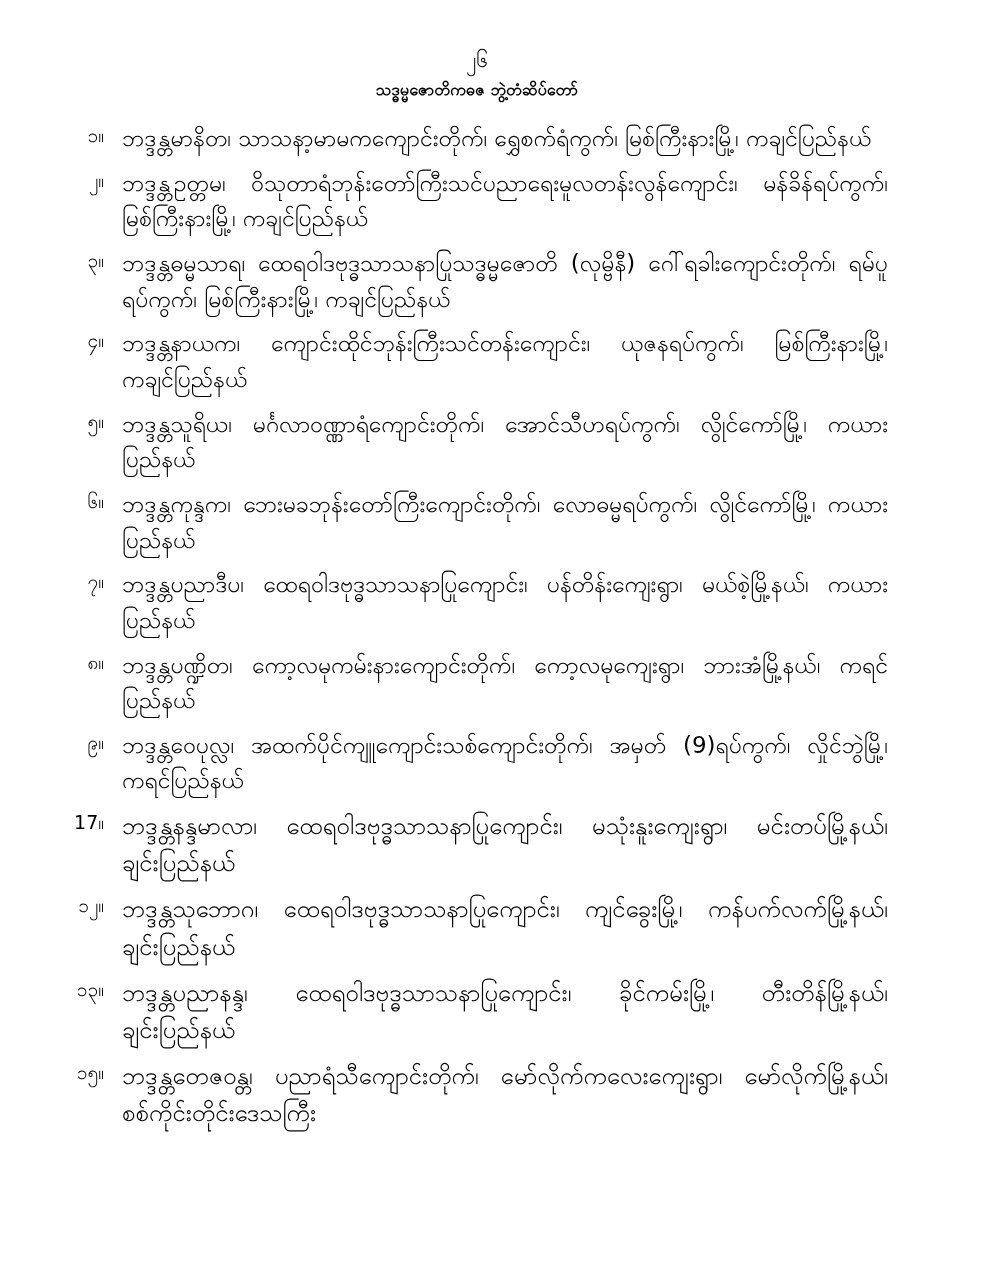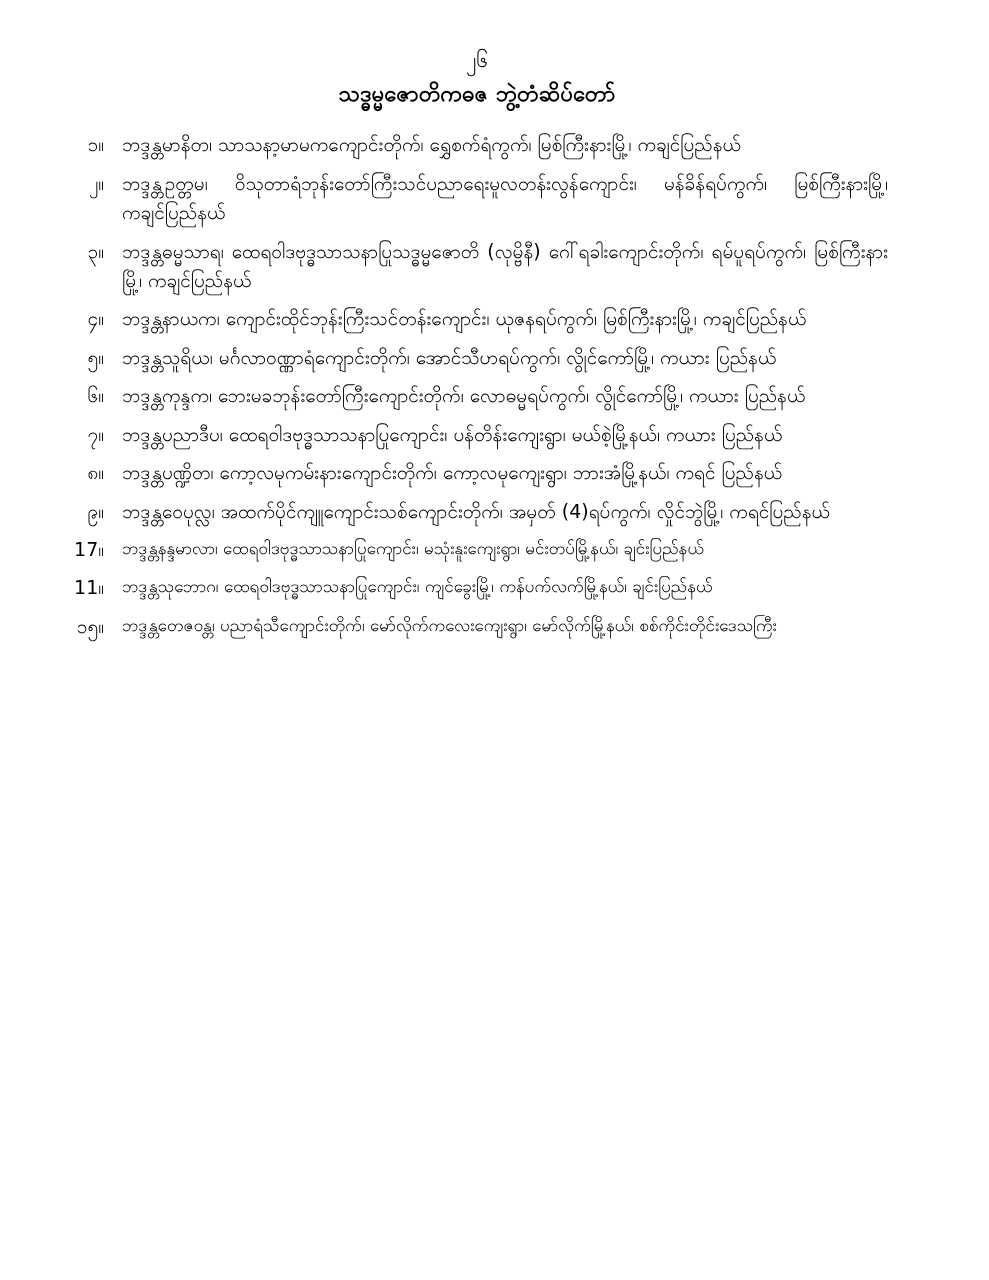--- a/index.html
+++ b/index.html
@@ -23,21 +23,21 @@
   }
   .page-number {
     text-align: center;
     font-size: 21px;
     line-height: 1.2;
     margin: 8px 0 6px 0;
     font-weight: 400;
   }
   .doc-title {
     text-align: center;
-    font-size: 22px;
+    font-size: 16px;
     font-weight: 700;
     margin: 6px 0 18px 0;
     letter-spacing: 0.2px;
   }
   .entry-list {
     margin: 0;
     padding: 0;
   }
   .entry {
     display: flex;
@@ -49,29 +49,29 @@
     width: 62px;
     text-align: right;
     padding-right: 18px;
     font-size: 19px;
     line-height: 1.55;
     box-sizing: border-box;
     white-space: nowrap;
   }
   .entry-text {
     flex: 1 1 auto;
-    font-size: 19px;
+    font-size: 23px;
     line-height: 1.55;
     text-align: justify;
     text-justify: inter-word;
     padding-right: 6px;
   }
   
   .entry.compact .entry-text {
-    font-size: 17px;
+    font-size: 24px;
   }
 </style>
 </head>
 <body>
 
 <div class="page">
 
   <div class="page-number">၂၆</div>
 
   <div class="doc-title">သဒ္ဓမ္မဇောတိကဓဇ ဘွဲ့တံဆိပ်တော်</div>
@@ -113,34 +113,38 @@
       <div class="entry-text">ဘဒ္ဒန္တပညာဒီပ၊ ထေရဝါဒဗုဒ္ဓသာသနာပြုကျောင်း၊ ပန်တိန်းကျေးရွာ၊ မယ်စဲ့မြို့နယ်၊ ကယား ပြည်နယ်</div>
     </div>
 
     <div class="entry">
       <div class="entry-num">၈။</div>
       <div class="entry-text">ဘဒ္ဒန္တပဏ္ဍိတ၊ ကော့လမုကမ်းနားကျောင်းတိုက်၊ ကော့လမုကျေးရွာ၊ ဘားအံမြို့နယ်၊ ကရင် ပြည်နယ်</div>
     </div>
 
     <div class="entry">
       <div class="entry-num">၉။</div>
-      <div class="entry-text">ဘဒ္ဒန္တဝေပုလ္လ၊ အထက်ပိုင်ကျူကျောင်းသစ်ကျောင်းတိုက်၊ အမှတ် (4)ရပ်ကွက်၊ လှိုင်ဘွဲမြို့၊ ကရင်ပြည်နယ်</div>
+      <div class="entry-text">ဘဒ္ဒန္တဝေပုလ္လ၊ အထက်ပိုင်ကျူကျောင်းသစ်ကျောင်းတိုက်၊ အမှတ် (9)ရပ်ကွက်၊ လှိုင်ဘွဲမြို့၊ ကရင်ပြည်နယ်</div>
     </div>
 
     <div class="entry compact">
       <div class="entry-num">17။</div>
       <div class="entry-text">ဘဒ္ဒန္တနန္ဒမာလာ၊ ထေရဝါဒဗုဒ္ဓသာသနာပြုကျောင်း၊ မသုံးနူးကျေးရွာ၊ မင်းတပ်မြို့နယ်၊ ချင်းပြည်နယ်</div>
     </div>
 
 
     <div class="entry compact">
-      <div class="entry-num">11။</div>
+      <div class="entry-num">၁၂။</div>
       <div class="entry-text">ဘဒ္ဒန္တသုဘောဂ၊ ထေရဝါဒဗုဒ္ဓသာသနာပြုကျောင်း၊ ကျင်ခွေးမြို့၊ ကန်ပက်လက်မြို့နယ်၊ ချင်းပြည်နယ်</div>
     </div>
 
+    <div class="entry compact">
+      <div class="entry-num">၁၃။</div>
+      <div class="entry-text">ဘဒ္ဒန္တပညာနန္ဒ၊ ထေရဝါဒဗုဒ္ဓသာသနာပြုကျောင်း၊ ခိုင်ကမ်းမြို့၊ တီးတိန်မြို့နယ်၊ ချင်းပြည်နယ်</div>
+    </div>
 
 
     <div class="entry compact">
       <div class="entry-num">၁၅။</div>
       <div class="entry-text">ဘဒ္ဒန္တတေဇဝန္တ၊ ပညာရံသီကျောင်းတိုက်၊ မော်လိုက်ကလေးကျေးရွာ၊ မော်လိုက်မြို့နယ်၊ စစ်ကိုင်းတိုင်းဒေသကြီး</div>
     </div>
 
 
   </div>
 </div>

